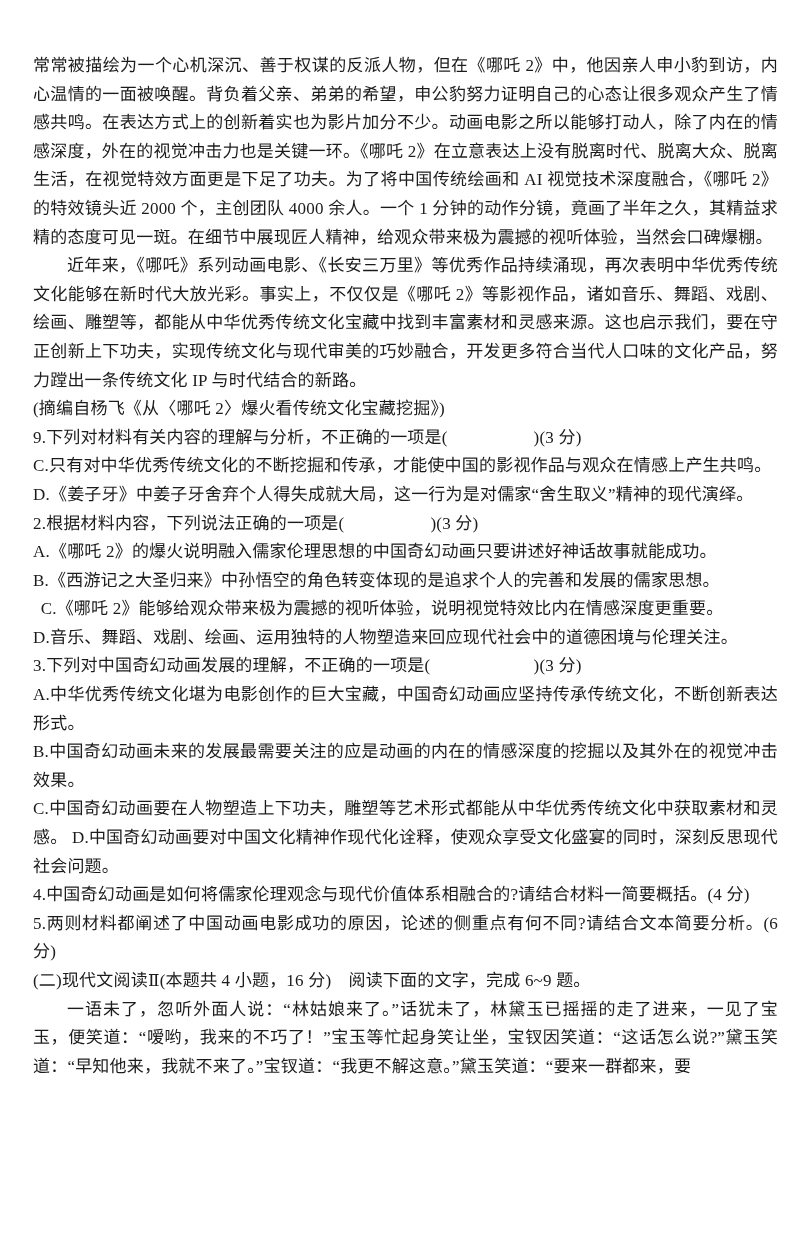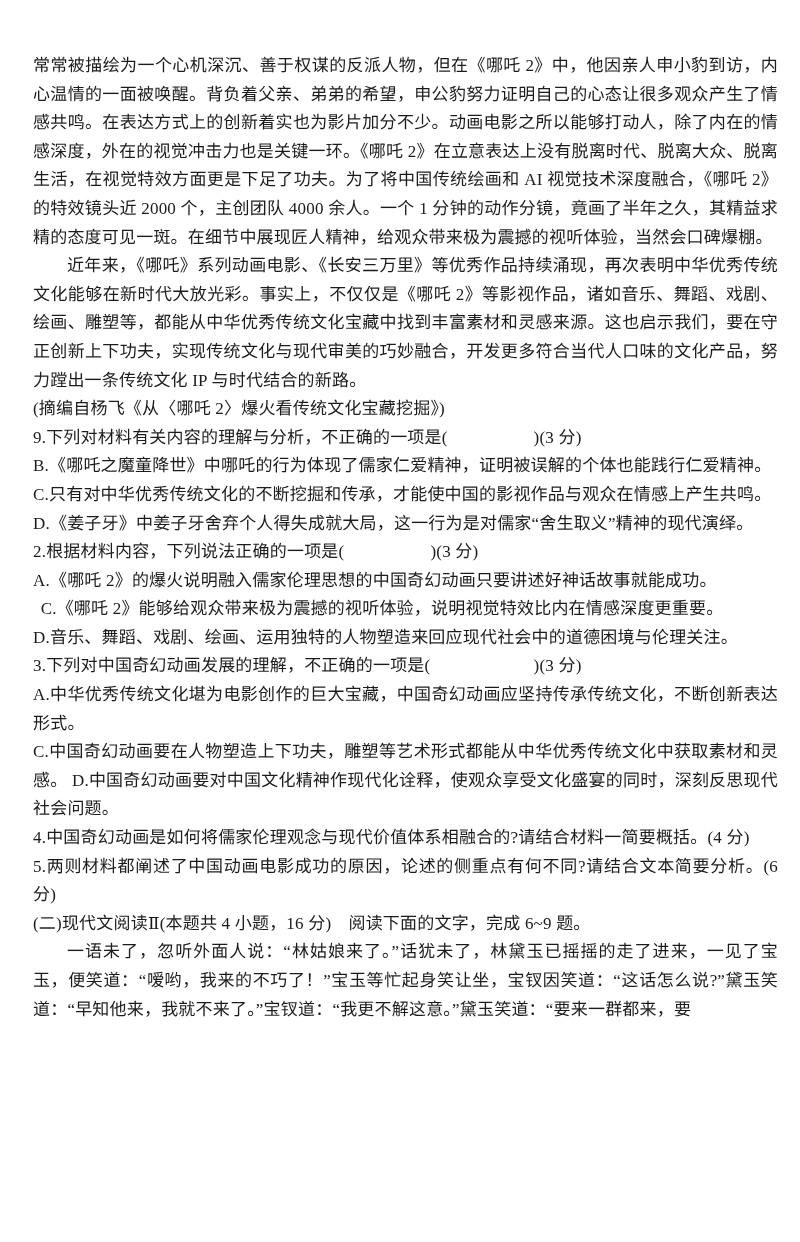--- a/index.html
+++ b/index.html
@@ -42,28 +42,29 @@
 </style>
 </head>
 <body>
 
 <div class="page">
   <div class="content">
     <p>常常被描绘为一个心机深沉、善于权谋的反派人物，但在《哪吒 2》中，他因亲人申小豹到访，内心温情的一面被唤醒。背负着父亲、弟弟的希望，申公豹努力证明自己的心态让很多观众产生了情感共鸣。在表达方式上的创新着实也为影片加分不少。动画电影之所以能够打动人，除了内在的情感深度，外在的视觉冲击力也是关键一环。《哪吒 2》在立意表达上没有脱离时代、脱离大众、脱离生活，在视觉特效方面更是下足了功夫。为了将中国传统绘画和 AI 视觉技术深度融合，《哪吒 2》的特效镜头近 2000 个，主创团队 4000 余人。一个 1 分钟的动作分镜，竟画了半年之久，其精益求精的态度可见一斑。在细节中展现匠人精神，给观众带来极为震撼的视听体验，当然会口碑爆棚。</p>
     <p class="indent">近年来，《哪吒》系列动画电影、《长安三万里》等优秀作品持续涌现，再次表明中华优秀传统文化能够在新时代大放光彩。事实上，不仅仅是《哪吒 2》等影视作品，诸如音乐、舞蹈、戏剧、绘画、雕塑等，都能从中华优秀传统文化宝藏中找到丰富素材和灵感来源。这也启示我们，要在守正创新上下功夫，实现传统文化与现代审美的巧妙融合，开发更多符合当代人口味的文化产品，努力蹚出一条传统文化 IP 与时代结合的新路。</p>
     <p>(摘编自杨飞《从〈哪吒 2〉爆火看传统文化宝藏挖掘》)</p>
     <p>9.下列对材料有关内容的理解与分析，不正确的一项是(　　　　　)(3 分)</p>
-    <p>B.《哪吒之魔童降世》中哪吒的行为体现了儒家仁爱精神，证明被误解的个体也能践行仁爱精神。</p>
     <p>C.只有对中华优秀传统文化的不断挖掘和传承，才能使中国的影视作品与观众在情感上产生共鸣。</p>
     <p>D.《姜子牙》中姜子牙舍弃个人得失成就大局，这一行为是对儒家“舍生取义”精神的现代演绎。</p>
     <p>2.根据材料内容，下列说法正确的一项是(　　　　　)(3 分)</p>
     <p>A.《哪吒 2》的爆火说明融入儒家伦理思想的中国奇幻动画只要讲述好神话故事就能成功。</p>
+    <p>B.《西游记之大圣归来》中孙悟空的角色转变体现的是追求个人的完善和发展的儒家思想。</p>
     <p class="half-indent">C.《哪吒 2》能够给观众带来极为震撼的视听体验，说明视觉特效比内在情感深度更重要。</p>
     <p>D.音乐、舞蹈、戏剧、绘画、运用独特的人物塑造来回应现代社会中的道德困境与伦理关注。</p>
     <p>3.下列对中国奇幻动画发展的理解，不正确的一项是(　　　　　　)(3 分)</p>
     <p>A.中华优秀传统文化堪为电影创作的巨大宝藏，中国奇幻动画应坚持传承传统文化，不断创新表达形式。</p>
+    <p>B.中国奇幻动画未来的发展最需要关注的应是动画的内在的情感深度的挖掘以及其外在的视觉冲击效果。</p>
     <p>C.中国奇幻动画要在人物塑造上下功夫，雕塑等艺术形式都能从中华优秀传统文化中获取素材和灵感。 D.中国奇幻动画要对中国文化精神作现代化诠释，使观众享受文化盛宴的同时，深刻反思现代社会问题。</p>
     <p>4.中国奇幻动画是如何将儒家伦理观念与现代价值体系相融合的?请结合材料一简要概括。(4 分)</p>
     <p>5.两则材料都阐述了中国动画电影成功的原因，论述的侧重点有何不同?请结合文本简要分析。(6 分)</p>
     <p>(二)现代文阅读Ⅱ(本题共 4 小题，16 分)　阅读下面的文字，完成 6~9 题。</p>
     <p class="indent">一语未了，忽听外面人说：“林姑娘来了。”话犹未了，林黛玉已摇摇的走了进来，一见了宝玉，便笑道：“嗳哟，我来的不巧了！”宝玉等忙起身笑让坐，宝钗因笑道：“这话怎么说?”黛玉笑道：“早知他来，我就不来了。”宝钗道：“我更不解这意。”黛玉笑道：“要来一群都来，要</p>
   </div>
 </div>
 
 </body></html>

